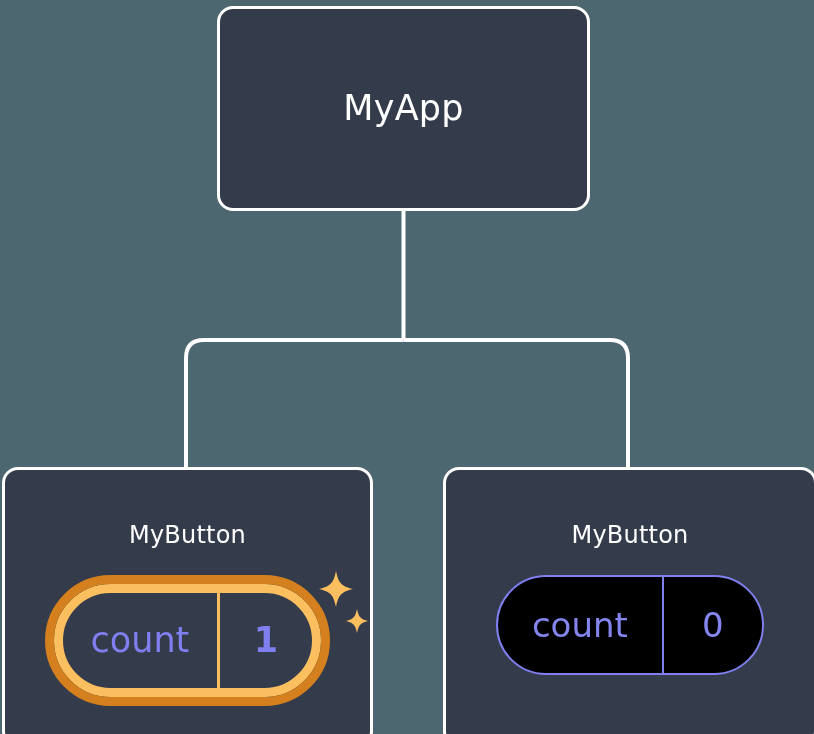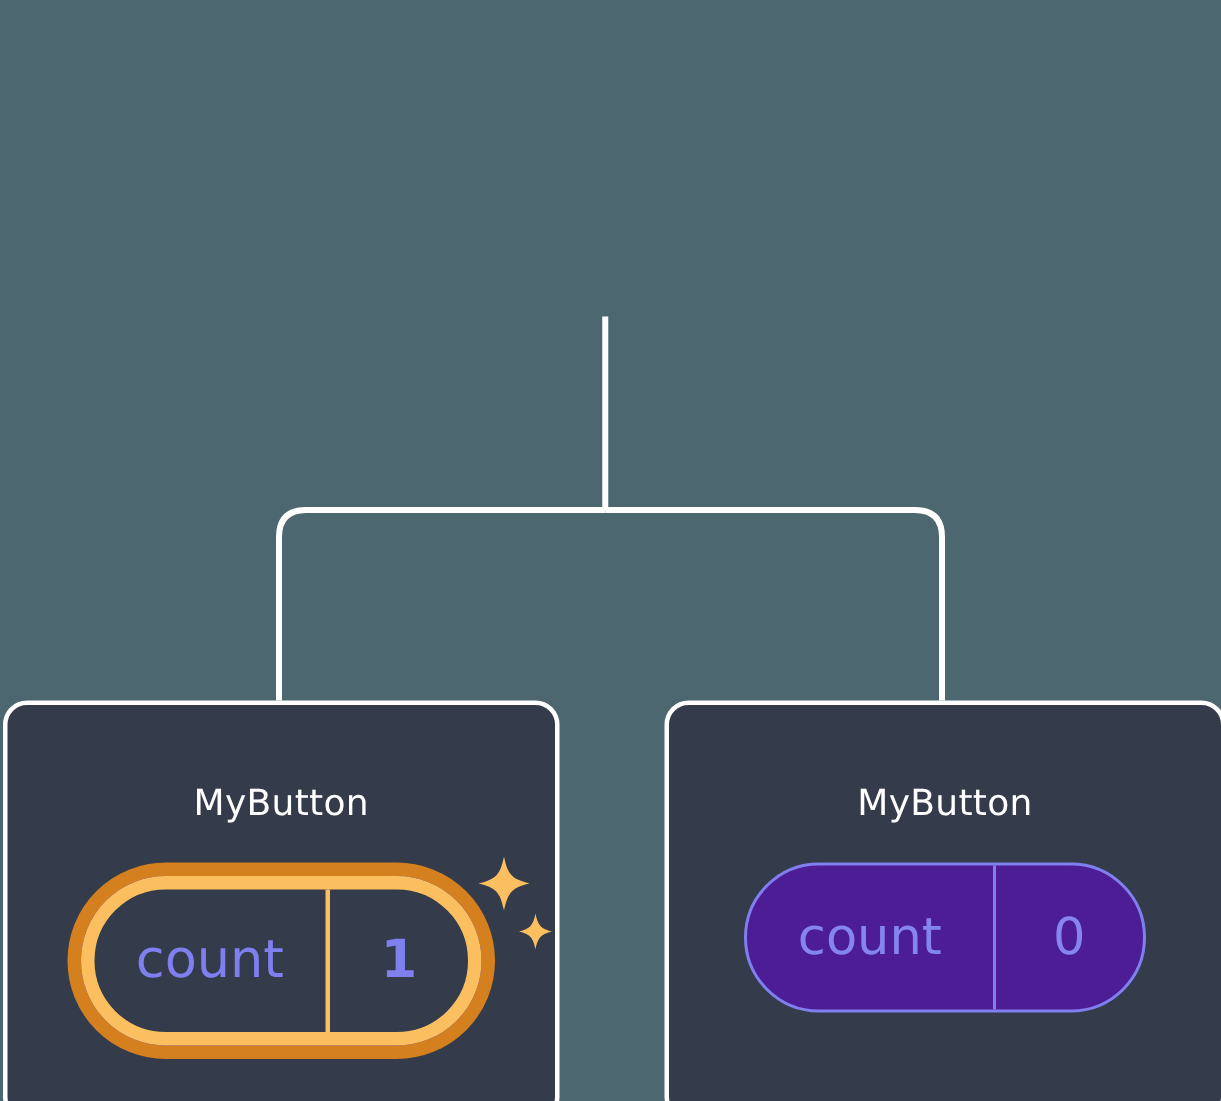--- a/index.html
+++ b/index.html
@@ -69,21 +69,21 @@
   .pill-wrap {
     position: relative;
     margin-top: 28px;
   }
 
   .pill {
     position: relative;
     box-sizing: border-box;
     display: flex;
     align-items: stretch;
-    background: #4c1d95;
+    background: #000000;
   }
 
   
   .pill-plain {
     width: 268px;
     height: 100px;
     border: 2px solid #7f7ff0;
     border-radius: 50px;
   }
   .pill-plain .pill-key,
@@ -150,20 +150,23 @@
 <div id="stage">
 
   <svg id="connectors" viewBox="0 0 814 734" width="814" height="734" fill="none" xmlns="http://www.w3.org/2000/svg">
 
     <path d="M403.5 211 L403.5 340" stroke="#ffffff" stroke-width="4" stroke-linecap="butt"></path>
 
     <path d="M403.5 340 L204 340 Q186 340 186 358 L186 467" stroke="#ffffff" stroke-width="4" stroke-linecap="butt"></path>
     <path d="M403.5 340 L610 340 Q628 340 628 358 L628 467" stroke="#ffffff" stroke-width="4" stroke-linecap="butt"></path>
   </svg>
 
+  <div class="node node-root">
+    <div class="node-title">MyApp</div>
+  </div>
 
   <div class="node node-child node-child-left">
     <div class="node-title">MyButton</div>
 
     <div class="pill-wrap">
       <div class="pill pill-hl">
         <div class="pill-hl-inner">
           <div class="pill-key">count</div>
           <div class="pill-divider"></div>
           <div class="pill-val">1</div>

